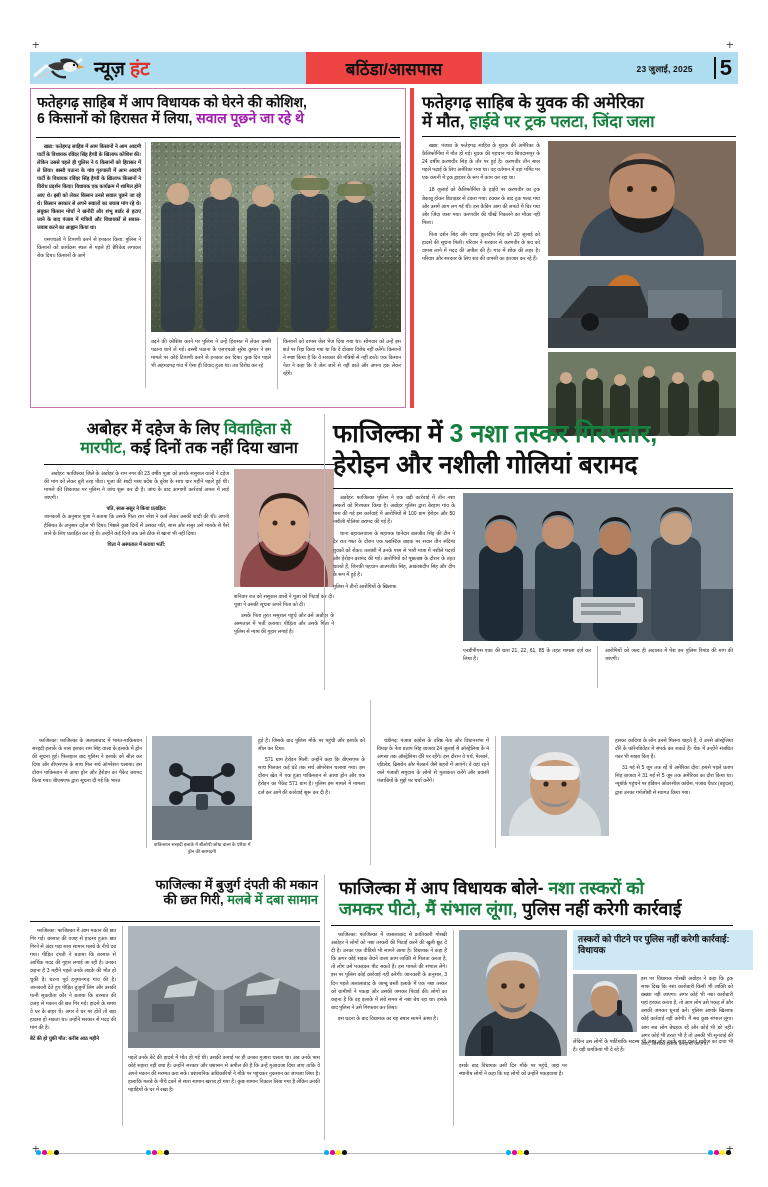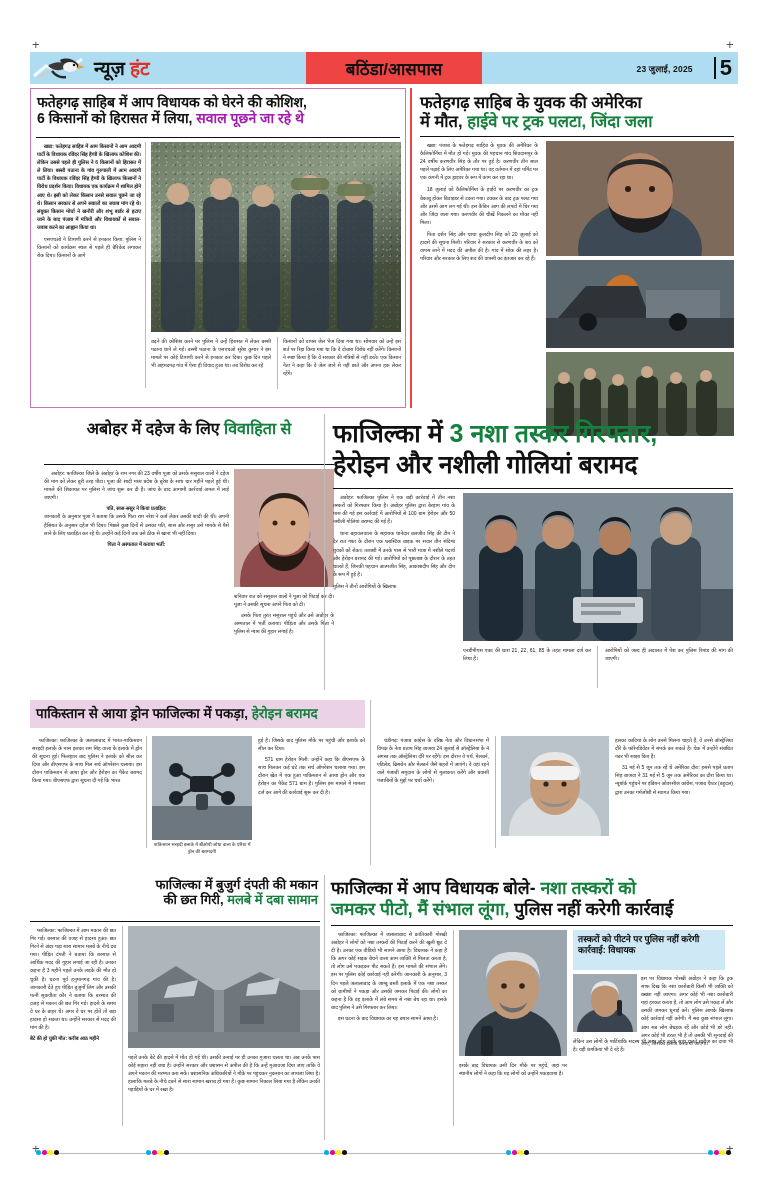--- a/index.html
+++ b/index.html
@@ -171,21 +171,21 @@
 
     <div class="body-col" style="position:absolute;left:120px;top:248px;width:120px;">
       <p style="margin:0;">बढ़ने की कोशिश करने पर पुलिस ने उन्हें हिरासत में लेकर बस्सी पठाना थाने ले गई। बस्सी पठाना के एसएचओ सुरेश कुमार ने इस मामले पर कोई टिप्पणी करने से इनकार कर दिया। कुछ दिन पहले भी अहमदगढ़ गांव में ऐसा ही विवाद हुआ था। तब विरोध कर रहे</p>
     </div>
     <div class="rule-v" style="left:246px;top:248px;height:52px;"></div>
     <div class="body-col" style="position:absolute;left:252px;top:248px;width:118px;">
       <p style="margin:0;">किसानों को वापस जेल भेज दिया गया था। सोमवार को उन्हें इस शर्त पर रिहा किया गया था कि वे दोबारा विरोध नहीं करेंगे। किसानों ने स्पष्ट किया है कि वे सरकार की मंत्रियों से नहीं डरते। एक किसान नेता ने कहा कि वे जेल जाने से नहीं डरते और अपना हक लेकर रहेंगे।</p>
     </div>
   </div>
 
-  <div class="box" style="left:410px;top:88px;width:328px;height:320px;border-left:2px solid #ef4444;">
+  <div class="box" style="left:410px;top:88px;width:328px;height:320px;border-left:4px solid #ef4444;">
     <div class="hl" style="padding:5px 4px 4px 8px;font-size:16.5px;">
       <div>फतेहगढ़ साहिब के युवक की अमेरिका</div>
       <div>
         <span>में मौत,</span>
         <span class="red">हाईवे पर ट्रक पलटा, जिंदा जला</span>
       </div>
     </div>
     <div class="rule-h" style="left:8px;top:48px;width:314px;"></div>
 
     <div class="body-col" style="position:absolute;left:8px;top:53px;width:118px;">
@@ -244,20 +244,24 @@
       </svg>
     </div>
   </div>
 
   <div class="box" style="left:44px;top:418px;width:290px;height:272px;">
     <div class="hl" style="padding:2px 2px 3px 2px;font-size:16px;text-align:center;">
       <div>
         <span>अबोहर में दहेज के लिए</span>
         <span class="red">विवाहिता से</span>
       </div>
+      <div>
+        <span class="red">मारपीट,</span>
+        <span>कई दिनों तक नहीं दिया खाना</span>
+      </div>
     </div>
     <div class="rule-h" style="left:0;top:46px;width:290px;"></div>
 
     <div class="body-col" style="position:absolute;left:0;top:51px;width:185px;">
       <p style="margin:0 0 3px 0;text-indent:7px;">अबोहर: फाजिल्का जिले के अबोहर के राम नगर की 23 वर्षीय पूजा को उसके ससुराल वालों ने दहेज की मांग को लेकर बुरी तरह पीटा। पूजा की शादी मध्य प्रदेश के बुरेश के साथ चार महीने पहले हुई थी। मामले की शिकायत पर पुलिस ने जांच शुरू कर दी है। जांच के बाद आगामी कार्रवाई अमल में लाई जाएगी।</p>
       <span class="subhd">पति, सास-ससुर ने किया प्रताड़ित:</span>
       <p style="margin:0 0 3px 0;">जानकारी के अनुसार पूजा ने बताया कि उसके पिता राम नरेश ने कर्ज लेकर उसकी शादी की थी। अपनी हैसियत के अनुसार दहेज भी दिया। पिछले कुछ दिनों से उसका पति, सास और ससुर उसे मायके से पैसे लाने के लिए प्रताड़ित कर रहे थे। उन्होंने कई दिनों तक उसे ठीक से खाना भी नहीं दिया।</p>
       <span class="subhd">पिता ने अस्पताल में कराया भर्ती:</span>
     </div>
 
@@ -330,26 +334,20 @@
     <div class="body-col" style="position:absolute;left:138px;top:232px;width:128px;">
       <p style="margin:0;">एनडीपीएस एक्ट की धारा 21, 22, 61, 85 के तहत मामला दर्ज कर लिया है।</p>
     </div>
     <div class="rule-v" style="left:272px;top:232px;height:42px;"></div>
     <div class="body-col" style="position:absolute;left:280px;top:232px;width:128px;">
       <p style="margin:0;">आरोपियों को जल्द ही अदालत में पेश कर पुलिस रिमांड की मांग की जाएगी।</p>
     </div>
   </div>
 
   <div class="box" style="left:30px;top:700px;width:335px;height:165px;">
-    <div class="hl-band pinkband" style="padding:6px 6px;">
-      <div class="hl" style="font-size:13.5px;">
-        <span>पाकिस्तान से आया ड्रोन फाजिल्का में पकड़ा,</span>
-        <span class="red">हेरोइन बरामद</span>
-      </div>
-    </div>
 
     <div class="body-col" style="position:absolute;left:2px;top:36px;width:110px;">
       <p style="margin:0;text-indent:7px;">फाजिल्का: फाजिल्का के जलालाबाद में भारत-पाकिस्तान सरहदी इलाके के पास हलका राम सिंह वाला के इलाके में ड्रोन की सूचना हुई। फिलहाल बाद पुलिस ने इलाके को सील कर दिया और बीएसएफ के साथ मिल सर्च ऑपरेशन चलाया। इस दौरान पाकिस्तान से आया ड्रोन और हेरोइन का पैकेट बरामद किया गया। बीएसएफ द्वारा सूचना दी गई कि भारत</p>
     </div>
     <div class="rule-v" style="left:116px;top:36px;height:112px;"></div>
 
     <div class="photo ph-b" style="left:122px;top:36px;width:100px;height:104px;">
       <div class="ph-grain"></div>
       <svg viewBox="0 0 100 104" width="100" height="104" style="position:absolute;inset:0;">
         <rect width="100" height="104" fill="#a9b3bb"></rect>
@@ -438,21 +436,21 @@
         </g>
         <rect x="0" y="106" width="192" height="16" fill="#7a8187"></rect>
       </svg>
     </div>
 
     <div class="body-col" style="position:absolute;left:98px;top:178px;width:192px;">
       <p style="margin:0;">पहले उनके बेटे की हादसे में मौत हो गई थी। उसकी कमाई पर ही उनका गुजारा चलता था। अब उनके पास कोई सहारा नहीं बचा है। उन्होंने सरकार और प्रशासन से अपील की है कि उन्हें मुआवजा दिया जाए ताकि वे अपने मकान की मरम्मत करा सकें। प्रशासनिक अधिकारियों ने मौके पर पहुंचकर नुकसान का जायजा लिया है। हालांकि मलबे के नीचे दबने से सारा सामान खराब हो गया है। कुछ सामान निकाल लिया गया है लेकिन उनकी पहाड़ियों के घर में रखा है।</p>
     </div>
   </div>
 
-  <div class="box" style="left:324px;top:875px;width:414px;height:265px;border-left:1px solid #bbb;">
+  <div class="box" style="left:324px;top:875px;width:414px;height:265px;border-left:1px solid #bbb;padding-left:8px;">
     <div class="hl" style="padding:3px 4px 3px 6px;font-size:17.5px;line-height:1.2;">
       <div>
         <span>फाजिल्का में आप विधायक बोले-</span>
         <span class="red">नशा तस्करों को</span>
       </div>
       <div>
         <span class="red">जमकर पीटो, मैं संभाल लूंगा,</span>
         <span>पुलिस नहीं करेगी कार्रवाई</span>
       </div>
     </div>
@@ -475,21 +473,21 @@
         <circle cx="63" cy="56" r="2.8" fill="#33251b"></circle>
         <path d="M40 72 C46 80, 62 80, 68 72 C64 86, 44 86, 40 72 Z" fill="#6b6b6b"></path>
         <rect x="22" y="96" width="12" height="30" rx="4" fill="#1f262c"></rect>
       </svg>
     </div>
 
     <div class="body-col" style="position:absolute;left:134px;top:186px;width:108px;">
       <p style="margin:0;">इसके बाद विधायक उसी दिन मौके पर पहुंचे, जहां पर स्थानीय लोगों ने कहा कि यह लोगों को उन्होंने पकड़वाया है।</p>
     </div>
 
-    <div class="sidebox" style="position:absolute;left:248px;top:55px;width:152px;height:40px;padding:4px 5px;box-sizing:border-box;">
+    <div class="sidebox" style="position:absolute;left:248px;top:55px;width:180px;height:40px;padding:4px 5px;box-sizing:border-box;">
       <div class="hl" style="font-size:9px;line-height:1.25;">तस्करों को पीटने पर पुलिस नहीं करेगी कार्रवाई: विधायक</div>
     </div>
 
     <div class="photo ph-b" style="left:248px;top:99px;width:64px;height:58px;">
       <div class="ph-grain"></div>
       <svg viewBox="0 0 64 58" width="64" height="58" style="position:absolute;inset:0;">
         <rect width="64" height="58" fill="#9fa9b1"></rect>
         <ellipse cx="32" cy="58" rx="28" ry="24" fill="#394450"></ellipse>
         <ellipse cx="32" cy="26" rx="14" ry="17" fill="#bd9372"></ellipse>
         <path d="M18 22 C19 8, 45 8, 46 22 C46 12, 40 7, 32 7 C24 7, 18 12, 18 22 Z" fill="#e2e6e9"></path>

